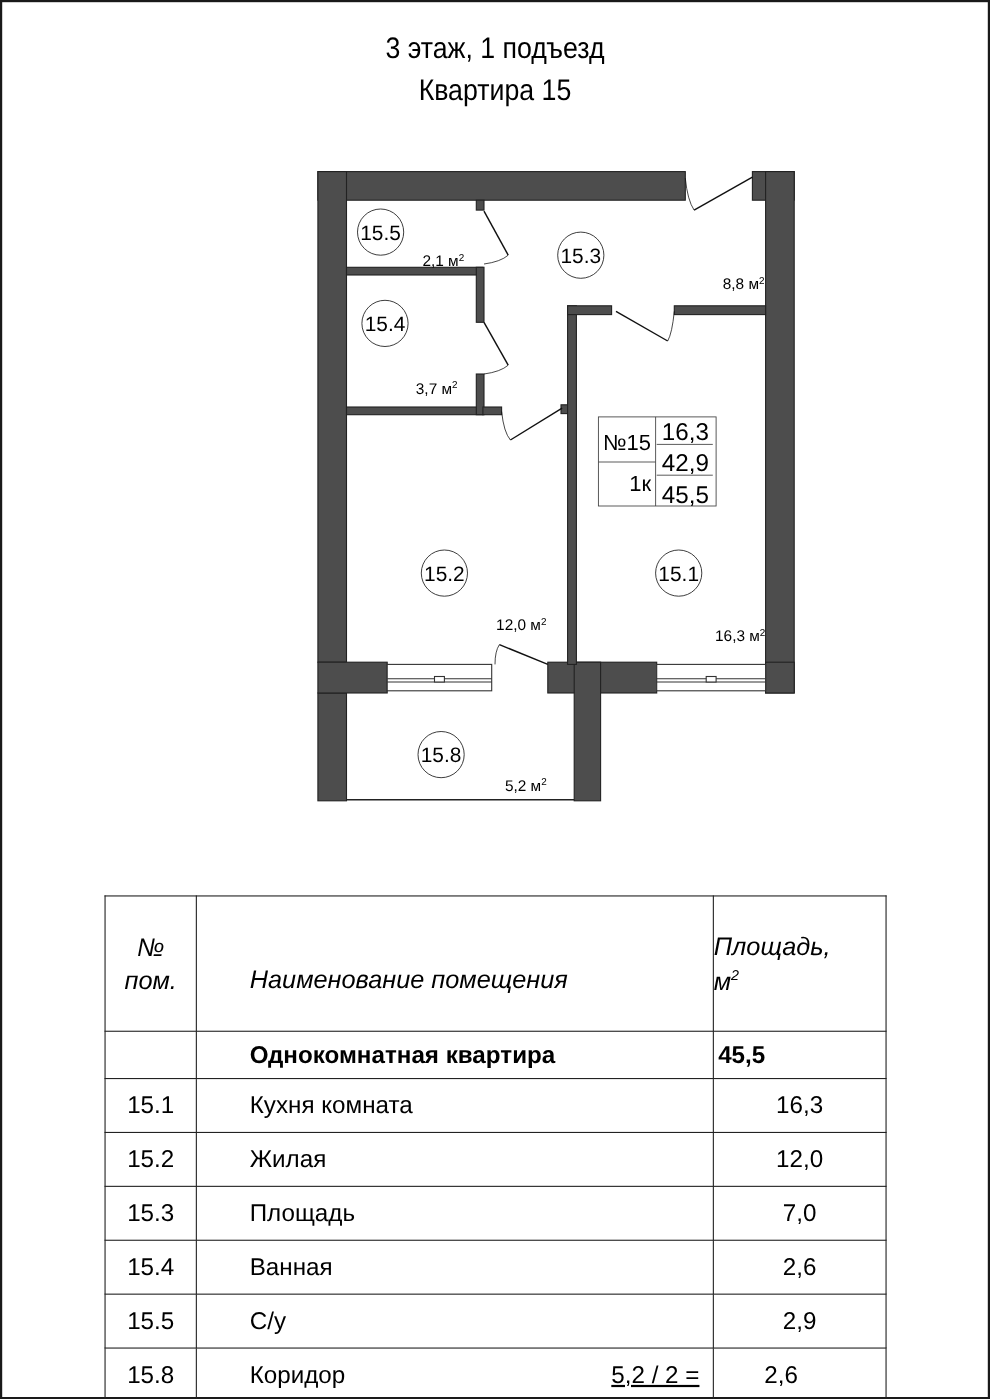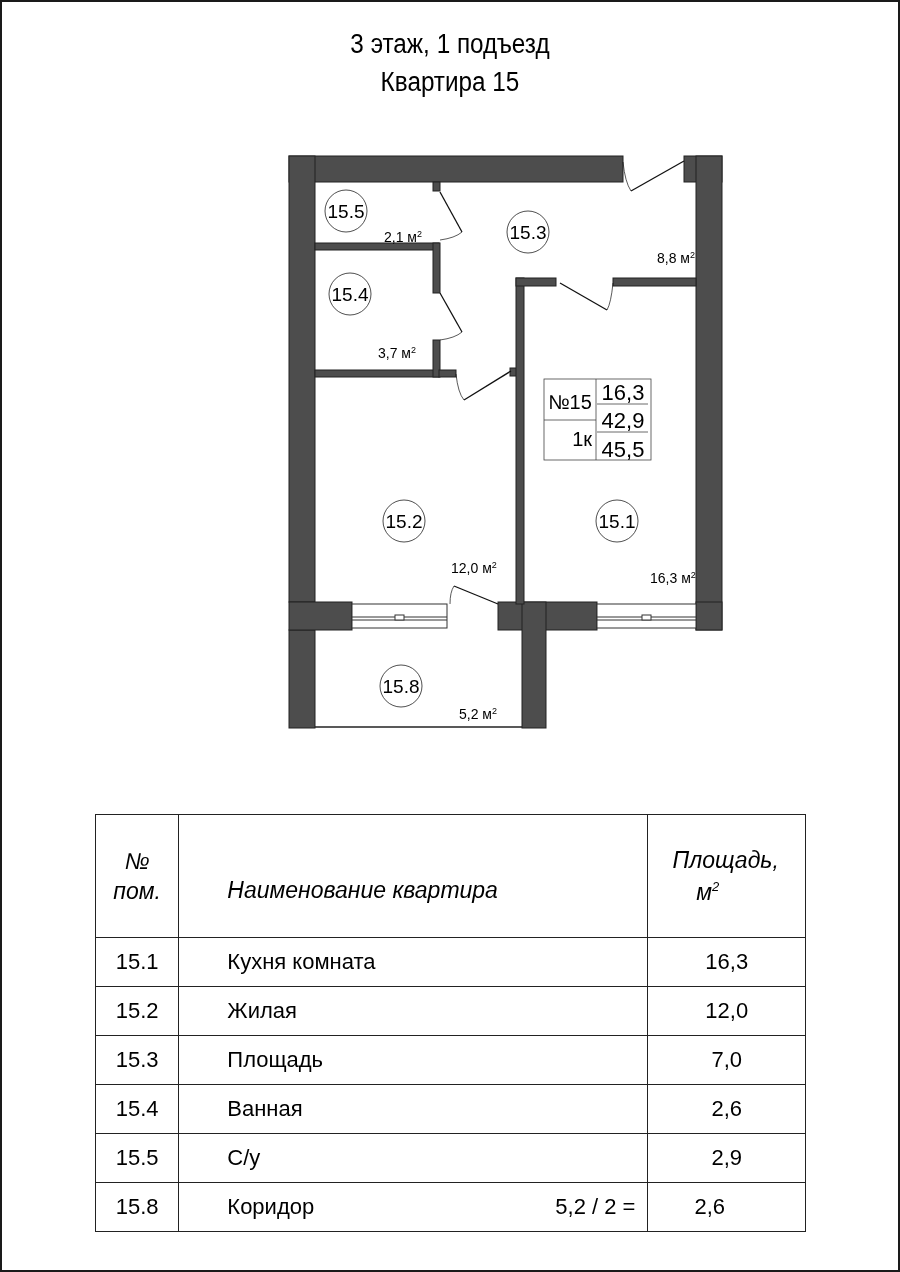--- a/index.html
+++ b/index.html
@@ -17,23 +17,23 @@
                 border-collapse:collapse; }
   table.rooms td { border:1.5px solid #222; padding:0; font-size:22px;
                    height:48px; }
   table.rooms tr.head td { height:94px; font-style:italic; font-size:23px; }
   table.rooms tr.total td { height:42px; font-weight:bold; }
   .c1 { width:92px; text-align:center; }
   .c2 { width:493px; padding-left:48px !important; position:relative; }
   .c3 { width:124px; text-align:center; }
   .head .c1 { line-height:30px; }
   .head .c2 { padding-top:28px !important; }
-  .head .c3 { text-align:center; padding-right:2px !important; line-height:28px; }
+  .head .c3 { text-align:left; padding-right:2px !important; line-height:28px; }
   .total .c3 { text-align:left; padding-left:4px !important; }
-  .calc { position:absolute; right:12px; top:50%; transform:translateY(-50%); }
+  .calc { position:absolute; right:12px; top:50%; transform:translateY(-50%);text-decoration:underline; }
   .row-last .c3 { text-align:left; padding-left:46px !important; }
   sup { font-size:13px; }
 </style>
 </head>
 <body>
 
 <div class="page-frame"></div>
 
 <div class="title l1">3 этаж, 1 подъезд</div>
 <div class="title l2">Квартира 15</div>
@@ -138,25 +138,30 @@
   </g>
 </svg>
 
 <table class="rooms">
   <tbody>
       <tr class="head">
     <td class="c1">
       <span>№</span><br>
       <span>пом.</span>
     </td>
-    <td class="c2">Наименование квартира</td>
+    <td class="c2">Наименование помещения</td>
     <td class="c3">
       <span>Площадь,</span><br>
       <span style="padding-right:36px"><span>м</span><sup>2</sup></span>
     </td>
+  </tr>
+  <tr class="total">
+    <td class="c1"></td>
+    <td class="c2">Однокомнатная квартира</td>
+    <td class="c3">45,5</td>
   </tr>
   <tr>
     <td class="c1">15.1</td>
     <td class="c2">Кухня комната</td>
     <td class="c3">16,3</td>
   </tr>
   <tr>
     <td class="c1">15.2</td>
     <td class="c2">Жилая</td>
     <td class="c3">12,0</td>

